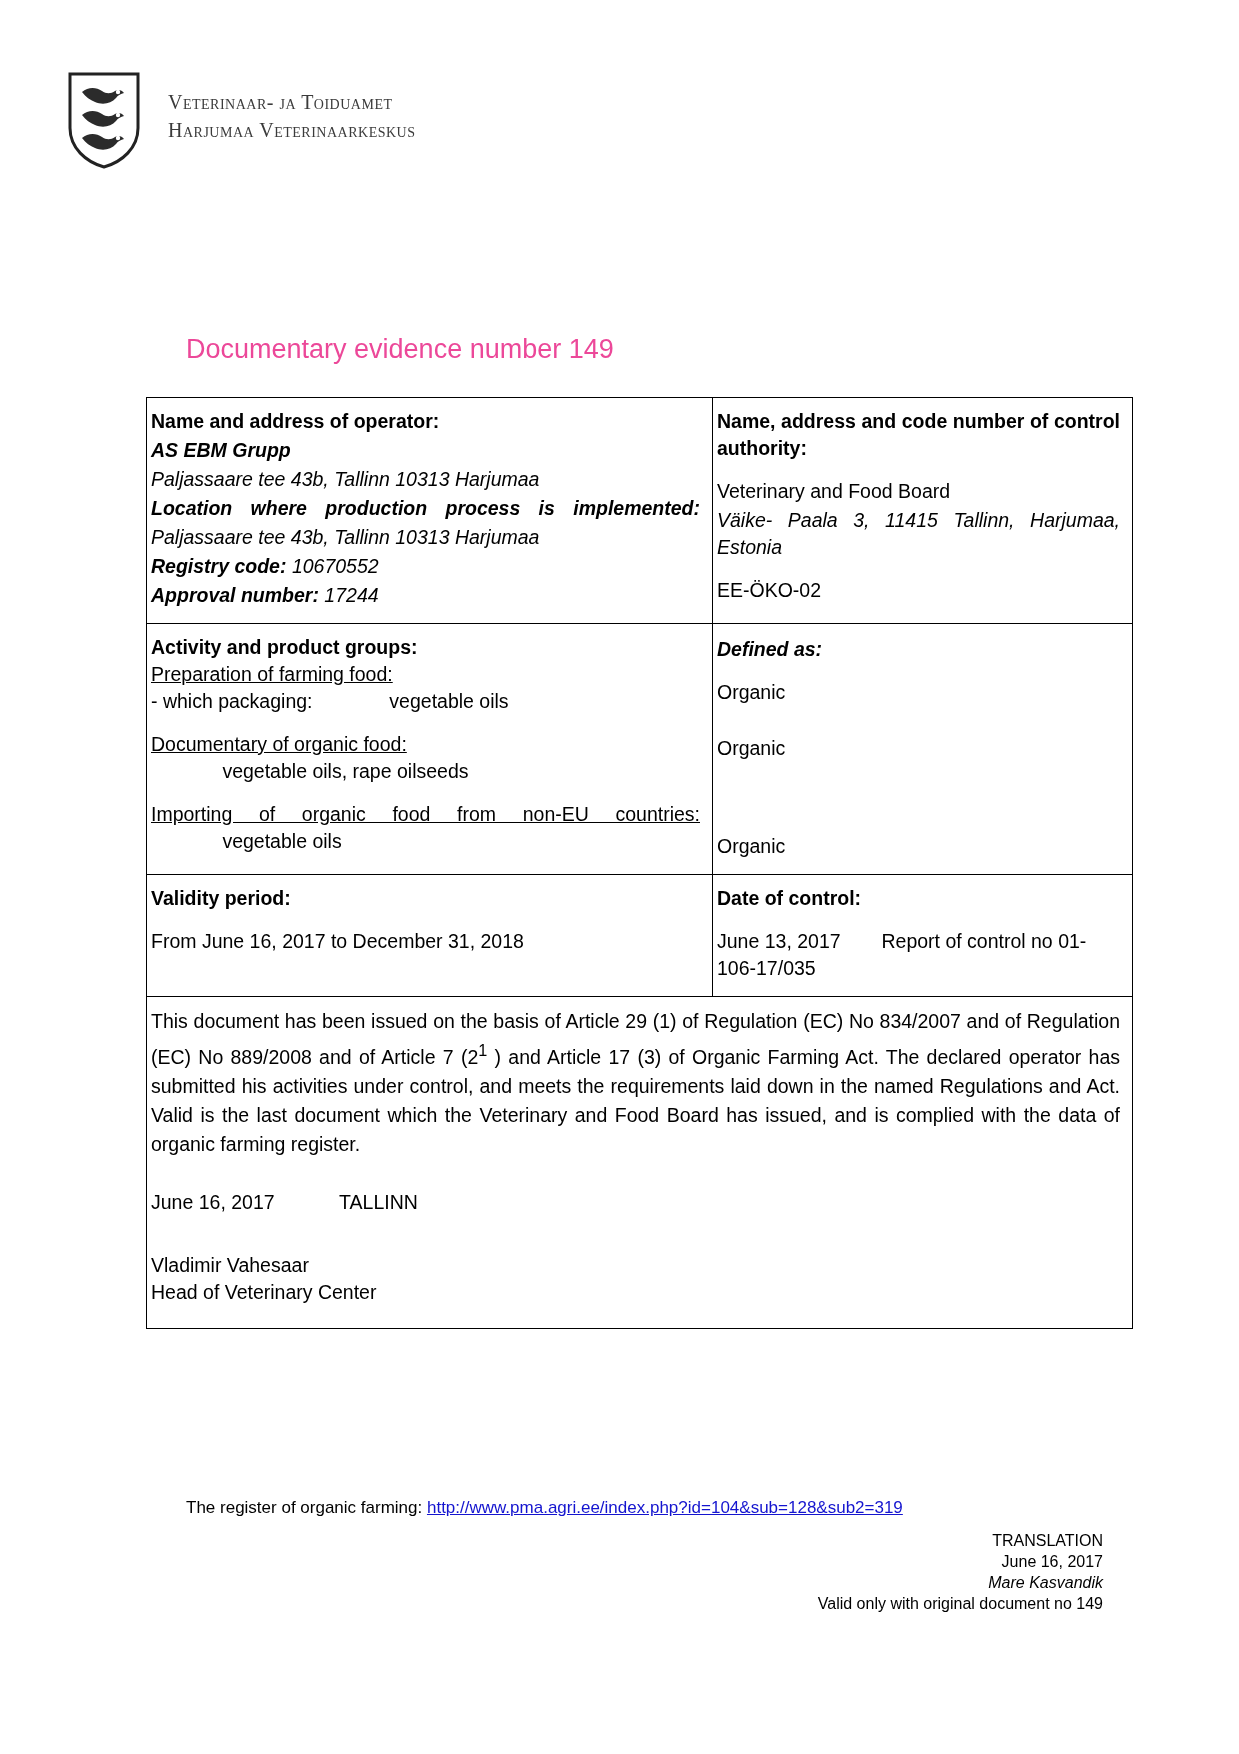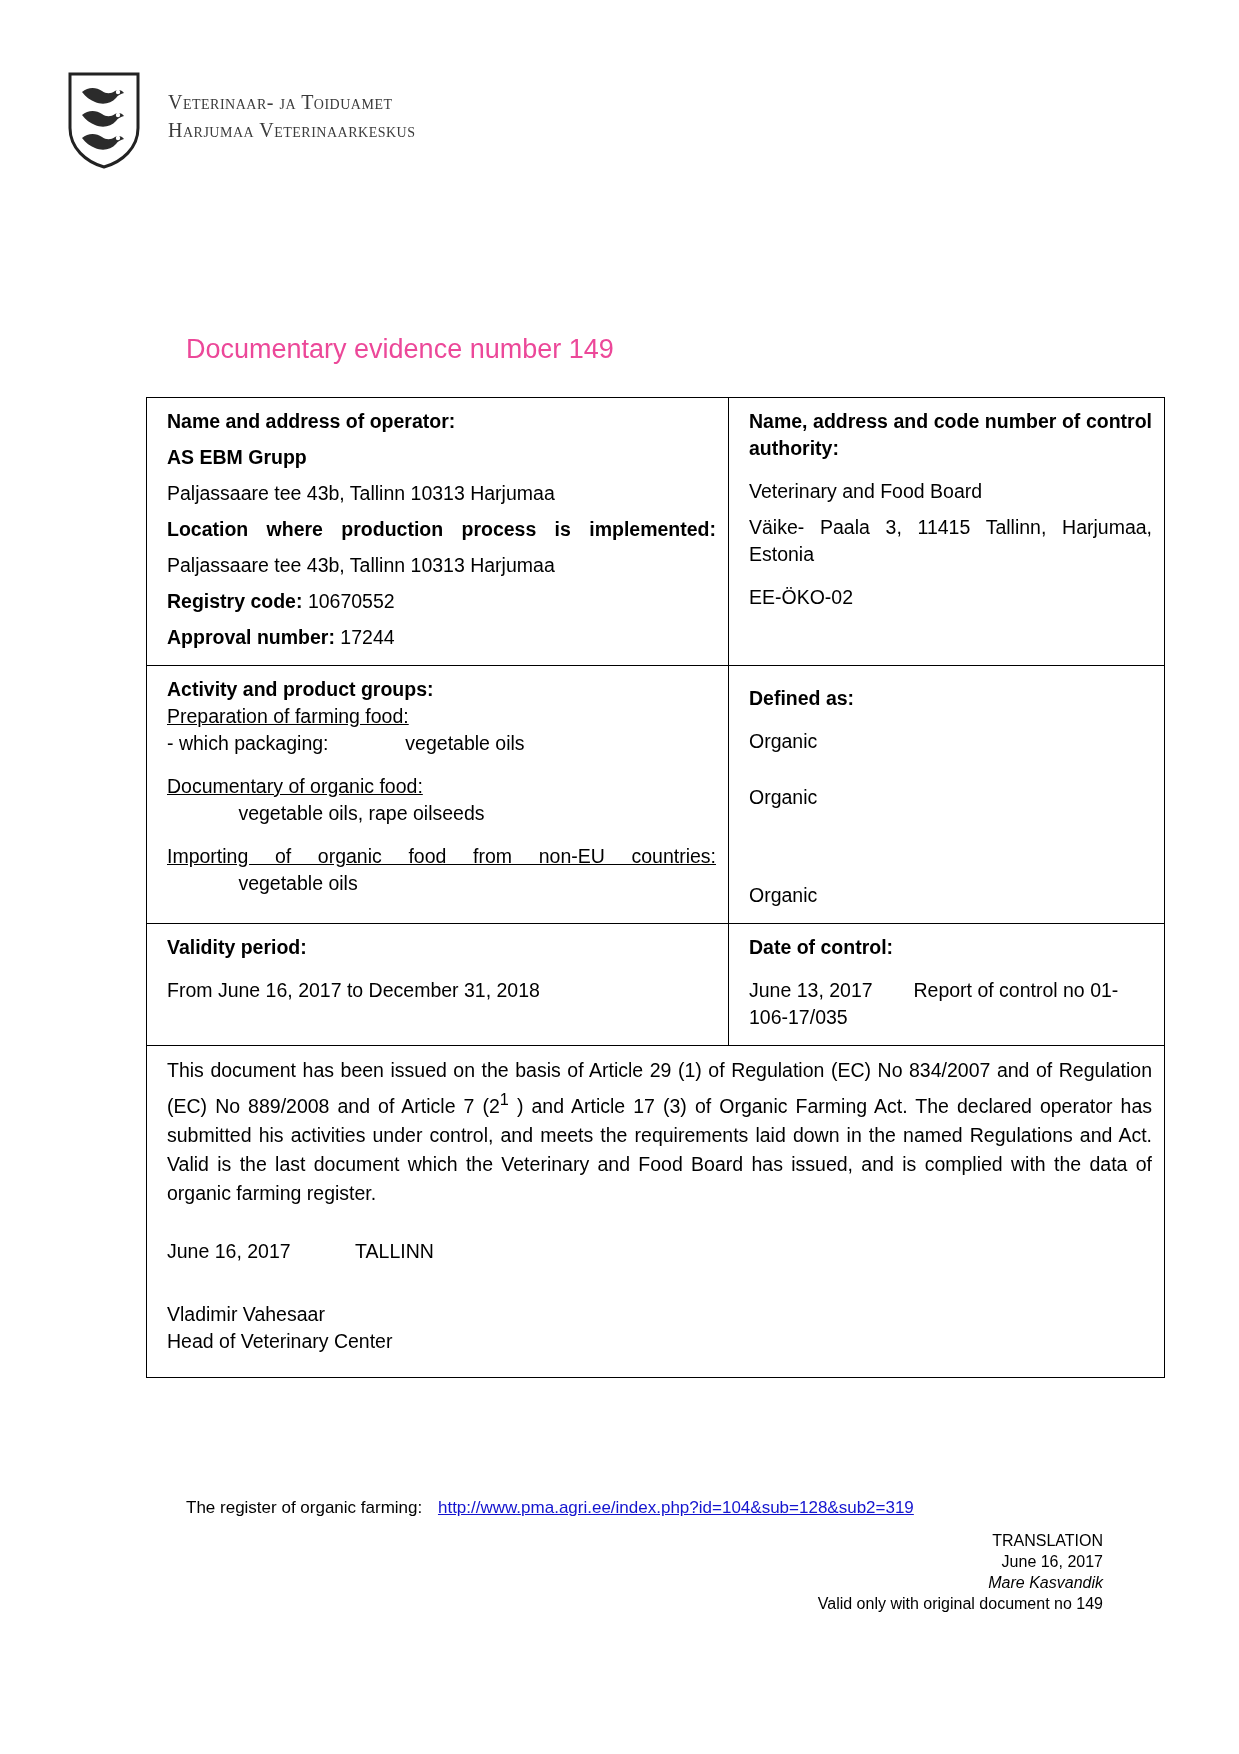--- a/index.html
+++ b/index.html
@@ -58,54 +58,53 @@
     position: absolute;
     top: 397px;
     left: 146px;
     width: 952px;
     border-collapse: collapse;
     table-layout: fixed;
   }
   .cert-table td {
     border: 1.5px solid #000;
     vertical-align: top;
-    padding: 10px 12px 14px 20px;
+    padding: 10px 12px 14px 4px;
     font-size: 19.5px;
     line-height: 27px;
   }
   .col-left { width: 549px; }
   .col-right { width: 403px; }
 
   .b { font-weight: bold; }
   .u { text-decoration: underline; }
   .just { text-align: justify; text-align-last: justify; }
   .justpara { text-align: justify; }
   .sp { margin-top: 16px; }
-  .sp-sm { margin-top: 9px; }
+  .sp-sm { margin-top: 2px; font-style: italic; }
   .tight { margin: 0; }
   .indent { display: inline-block; width: 66px; }
 
   .para-block p {
     margin: 0 0 0 0;
     font-size: 19.5px;
     line-height: 29px;
   }
 
   
   .register-line {
     position: absolute;
     top: 1497px;
     left: 186px;
     font-size: 17px;
     line-height: 22px;
   }
   .register-line a {
     color: #1414cf;
     text-decoration: underline;
-    margin-left: 11px;
   }
   .translation-block {
     position: absolute;
     top: 1530px;
     right: 136px;
     text-align: right;
     font-size: 16px;
     line-height: 21px;
   }
   .translation-block .italic { font-style: italic; }

